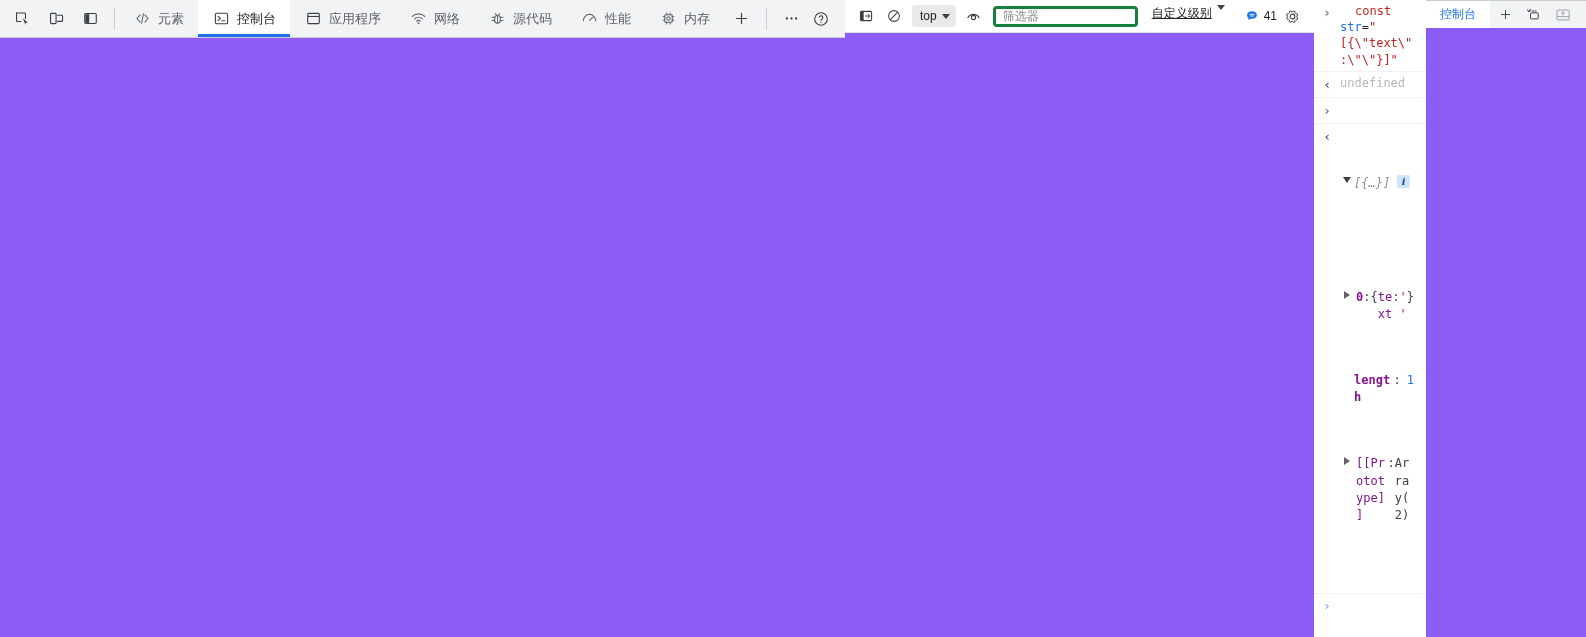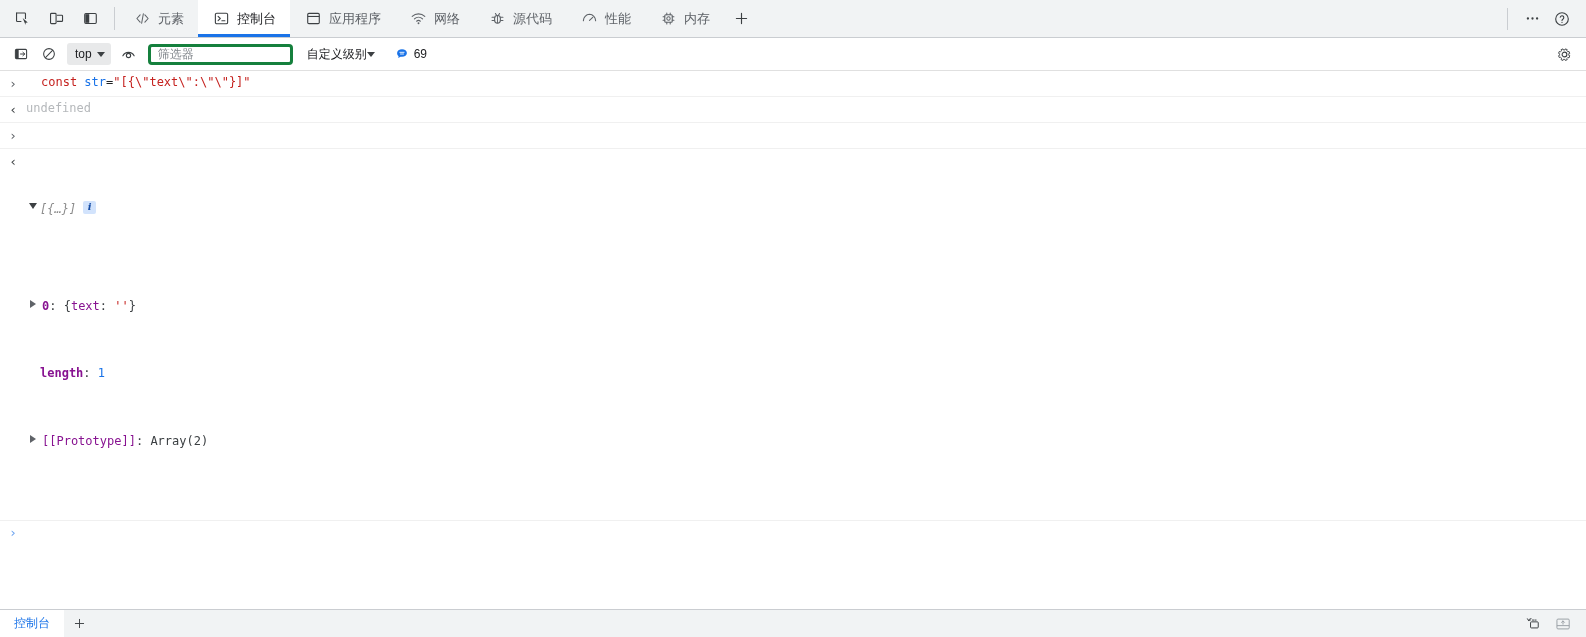--- a/index.html
+++ b/index.html
@@ -13,21 +13,21 @@
     font-family: "Liberation Sans", sans-serif;
     font-size: 12px;
     color: #202124;
     overflow: hidden;
     position: relative;
   }
   .devtools {
     width: 1586px;
     height: 637px;
     display: flex;
-    flex-direction: column;
+    flex-direction: row;
     background: #8b5cf6;
   }
 
   
   .tabbar {
     height: 37px;
     min-height: 37px;
     display: flex;
     align-items: stretch;
     background: #f1f3f4;
@@ -163,28 +163,30 @@
     border-radius: 4px;
     background: #ffffff;
     font-family: "Liberation Sans", sans-serif;
     font-size: 12px;
     color: #202124;
     outline: none;
   }
   .filter-input::placeholder { color: #80868b; }
   .level-select {
     display: flex;
-    align-items: center;
+    align-items: flex-start;
+    gap: 5px;
     padding: 0 6px;
     height: 22px;
     border-radius: 3px;
     cursor: pointer;
     font-size: 12px;
     color: #202124;
     white-space: nowrap;
+    text-decoration: underline;
   }
   .msgcount {
     display: flex;
     align-items: center;
     gap: 5px;
     margin-left: 12px;
     font-size: 12px;
     color: #202124;
     cursor: pointer;
   }
@@ -514,21 +516,21 @@
     <div class="level-select">
       <span>自定义级别</span>
       <span class="caret-dn"></span>
     </div>
 
     <div class="msgcount">
       <svg width="14" height="14" viewBox="0 0 20 20">
         <path d="M10 3.2c4 0 7 2.4 7 5.4s-3 5.4-7 5.4c-.75 0-1.45-.08-2.1-.23L4.6 15.6l.5-2.45C3.85 12.2 3 10.75 3 8.6c0-3 3-5.4 7-5.4z" fill="#1a73e8"></path>
         <path d="M7 7.6h6M7.8 10h4.4" stroke="#ffffff" stroke-width="1.25" stroke-linecap="round"></path>
       </svg>
-      <span>69</span>
+      <span>41</span>
     </div>
 
     <div class="ct-right">
       <div class="ct-btn">
         <svg width="17" height="17" viewBox="0 0 20 20" fill="none">
           <path d="M10 7.2a2.8 2.8 0 100 5.6 2.8 2.8 0 000-5.6z" stroke="#3c4043" stroke-width="1.3"></path>
           <path d="M16.2 11.4l-1.3-.5a5 5 0 000-1.8l1.3-.5-.9-2.2-1.3.5a5 5 0 00-1.3-1.3l.5-1.3L11 3.4l-.5 1.3a5 5 0 00-1.8 0L8.2 3.4 6 4.3l.5 1.3a5 5 0 00-1.3 1.3l-1.3-.5-.9 2.2 1.3.5a5 5 0 000 1.8l-1.3.5.9 2.2 1.3-.5a5 5 0 001.3 1.3L6 16.1l2.2.9.5-1.3a5 5 0 001.8 0l.5 1.3 2.2-.9-.5-1.3a5 5 0 001.3-1.3l1.3.5.9-2.6z" stroke="#3c4043" stroke-width="1.1" stroke-linejoin="round"></path>
         </svg>
       </div>
     </div>

